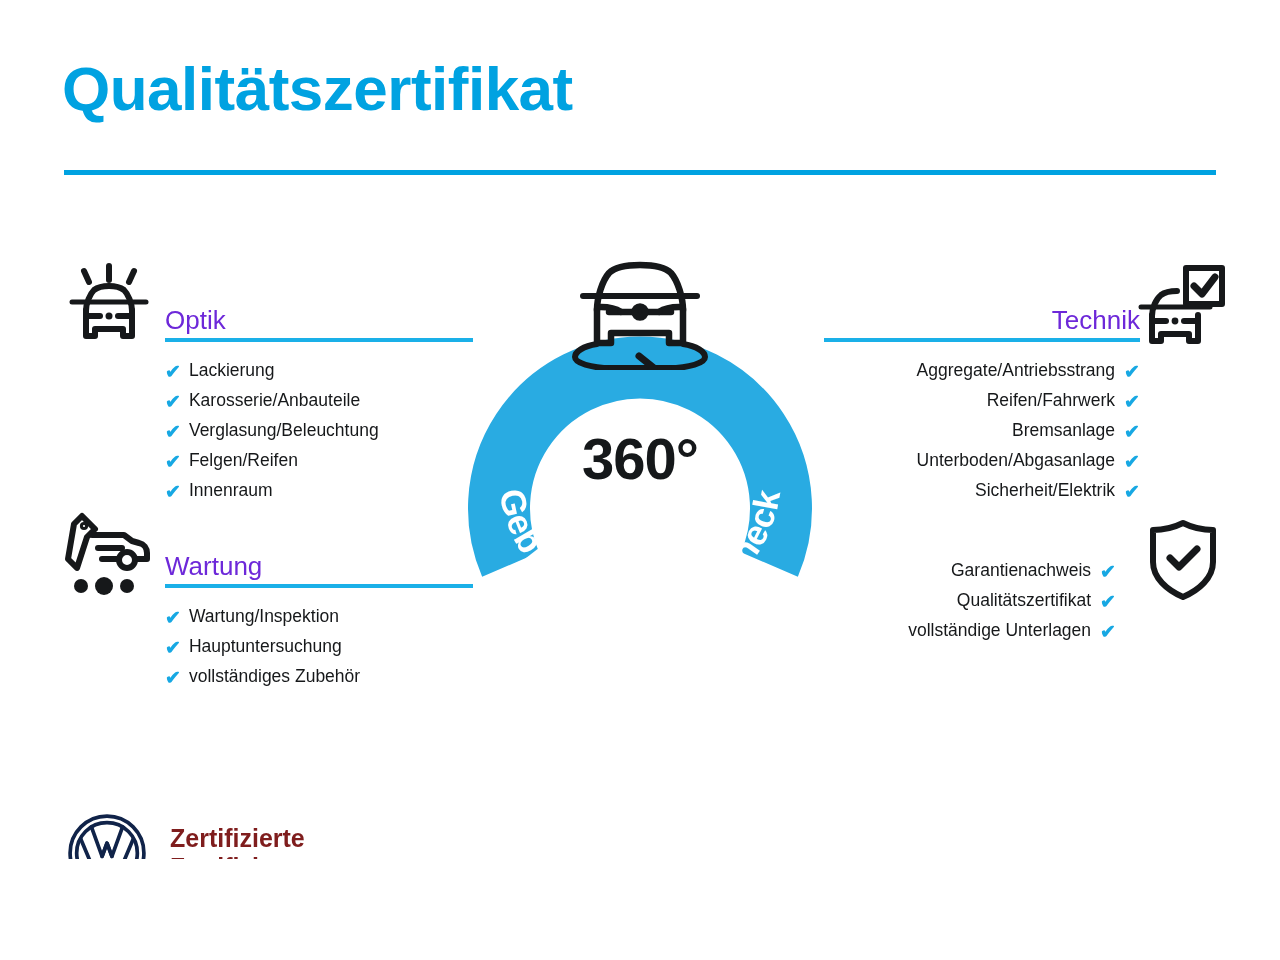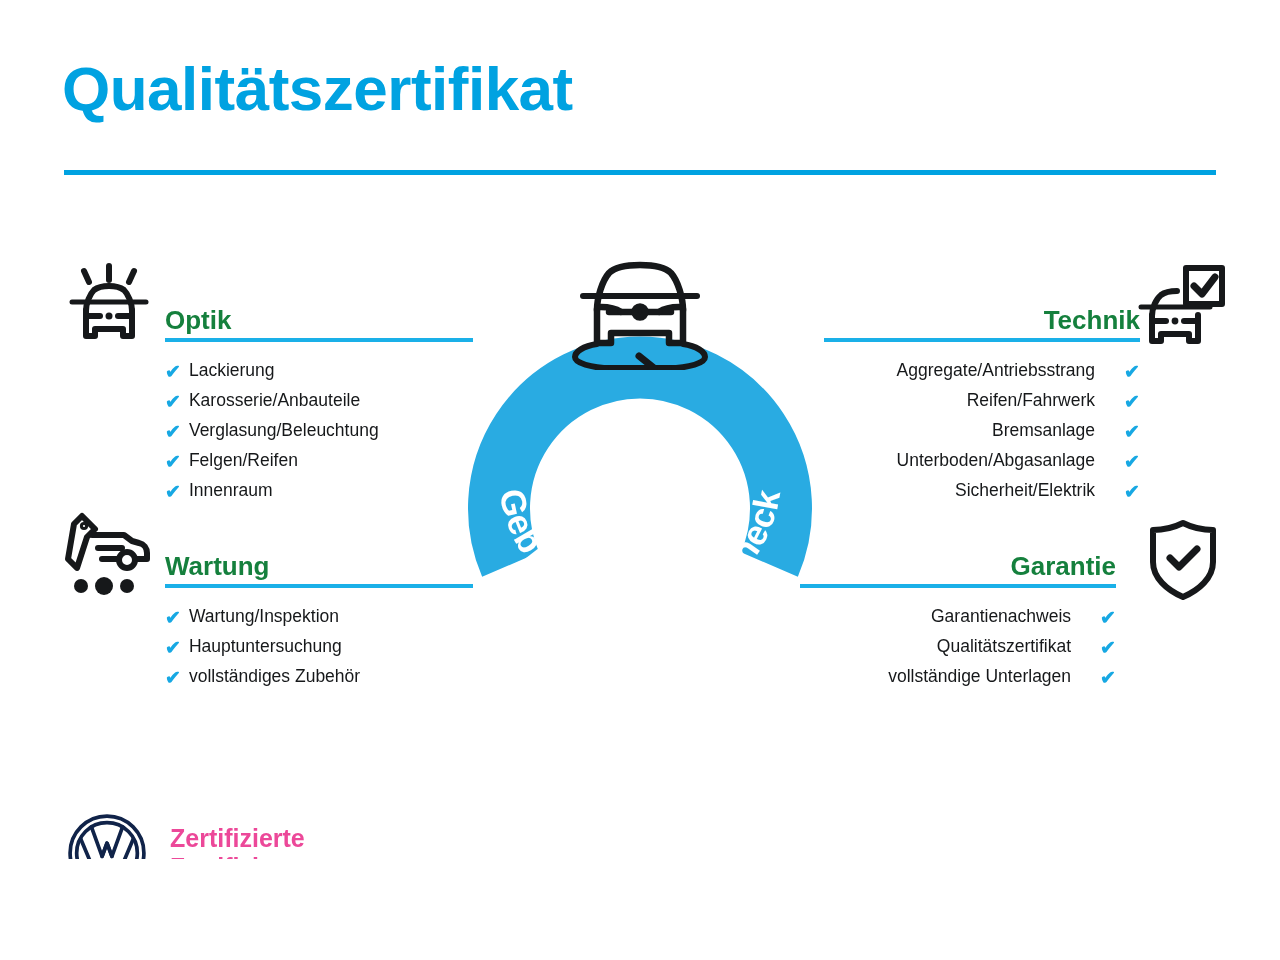--- a/index.html
+++ b/index.html
@@ -46,22 +46,22 @@
     position: absolute;
   }
   .section-head {
     position: relative;
     height: 46px;
   }
   .section-title {
     position: absolute;
     bottom: 6px;
     font-size: 26px;
-    font-weight: 700;
-    color: #15803d;
+    font-weight: 400;
+    color: #6d28d9;
     white-space: nowrap;
   }
   .section.left .section-title { left: 0; }
   .section.right .section-title { right: 0; }
   .section-rule {
     position: absolute;
     bottom: 0;
     left: 0;
     width: 100%;
     height: 4px;
@@ -78,21 +78,21 @@
     display: flex;
     align-items: center;
     font-size: 17.5px;
     font-weight: 400;
     color: #16181a;
     line-height: 1;
     height: 30px;
     white-space: nowrap;
   }
   .section.left .item { justify-content: flex-start; }
-  .section.right .item { justify-content: flex-end; gap: 20px; }
+  .section.right .item { justify-content: flex-end; }
 
   .check {
     color: #17a8e3;
     font-size: 19px;
     font-weight: 700;
     line-height: 1;
     display: inline-block;
   }
   .section.left .check { margin-right: 8px; }
   .section.right .check { margin-left: 9px; }
@@ -148,21 +148,21 @@
   }
   .vw-mark {
     width: 82px;
     height: 82px;
     flex: 0 0 auto;
   }
   .footer-text {
     margin-left: 22px;
     font-size: 25px;
     font-weight: 700;
-    color: #ec4899;
+    color: #7f1d1d;
     line-height: 1.16;
     white-space: nowrap;
     text-align: right;
   }
 </style>
 </head>
 <body>
 
 <div class="page">
 
@@ -282,24 +282,20 @@
       </li>
     </ul>
   </div>
 
   <svg class="sec-icon" style="left:1145px; top:518px;" width="76" height="84" viewBox="0 0 76 84" fill="none" stroke="#16181a" stroke-width="6" stroke-linecap="round" stroke-linejoin="round">
     <path d="M38 5 C28 10 17 12 8 12 L8 44 C8 60 22 72 38 79 C54 72 68 60 68 44 L68 12 C59 12 48 10 38 5 Z"></path>
     <path d="M25 40 L34 49 L52 31" stroke-width="7"></path>
   </svg>
 
   <div class="section right" style="left:800px; top:542px; width:316px;">
-    <div class="section-head">
-      <div class="section-title">Garantie</div>
-      <div class="section-rule"></div>
-    </div>
     <ul class="item-list">
       <li class="item">
         <span>Garantienachweis</span>
         <span class="check">✔</span>
       </li>
       <li class="item">
         <span>Qualitätszertifikat</span>
         <span class="check">✔</span>
       </li>
       <li class="item">
@@ -329,20 +325,21 @@
       <path d="M40 49 C46 49 54 50 60 54 L48 54"></path>
       <path d="M118 49 C112 49 104 50 98 54 L110 54"></path>
       <path d="M60 54 L98 54"></path>
       <circle cx="79" cy="54" r="5.5"></circle>
       <path d="M36 86 C22 88 14 94 14 99 C14 105 30 110 50 110" stroke-width="6" fill="none"></path>
       <path d="M122 86 C136 88 144 94 144 99 C144 105 128 110 108 110" stroke-width="6" fill="none"></path>
       <path d="M50 110 L108 110" stroke-width="6"></path>
       <path d="M78 98 L93 110 L78 122" stroke-width="7" fill="none"></path>
     </svg>
 
+    <div class="badge-360">360°</div>
   </div>
 
   <div class="footer">
     <svg class="vw-mark" viewBox="0 0 100 100" fill="none" stroke="#102349" stroke-width="4.5" stroke-linecap="round" stroke-linejoin="round">
       <circle cx="50" cy="50" r="45"></circle>
       <circle cx="50" cy="50" r="37"></circle>
       <path d="M31 18 L44 54 L50 38 L56 54 L69 18"></path>
       <path d="M18 33 L40 85 L50 62 L60 85 L82 33"></path>
       <path d="M44 54 L50 38 L56 54"></path>
     </svg>

